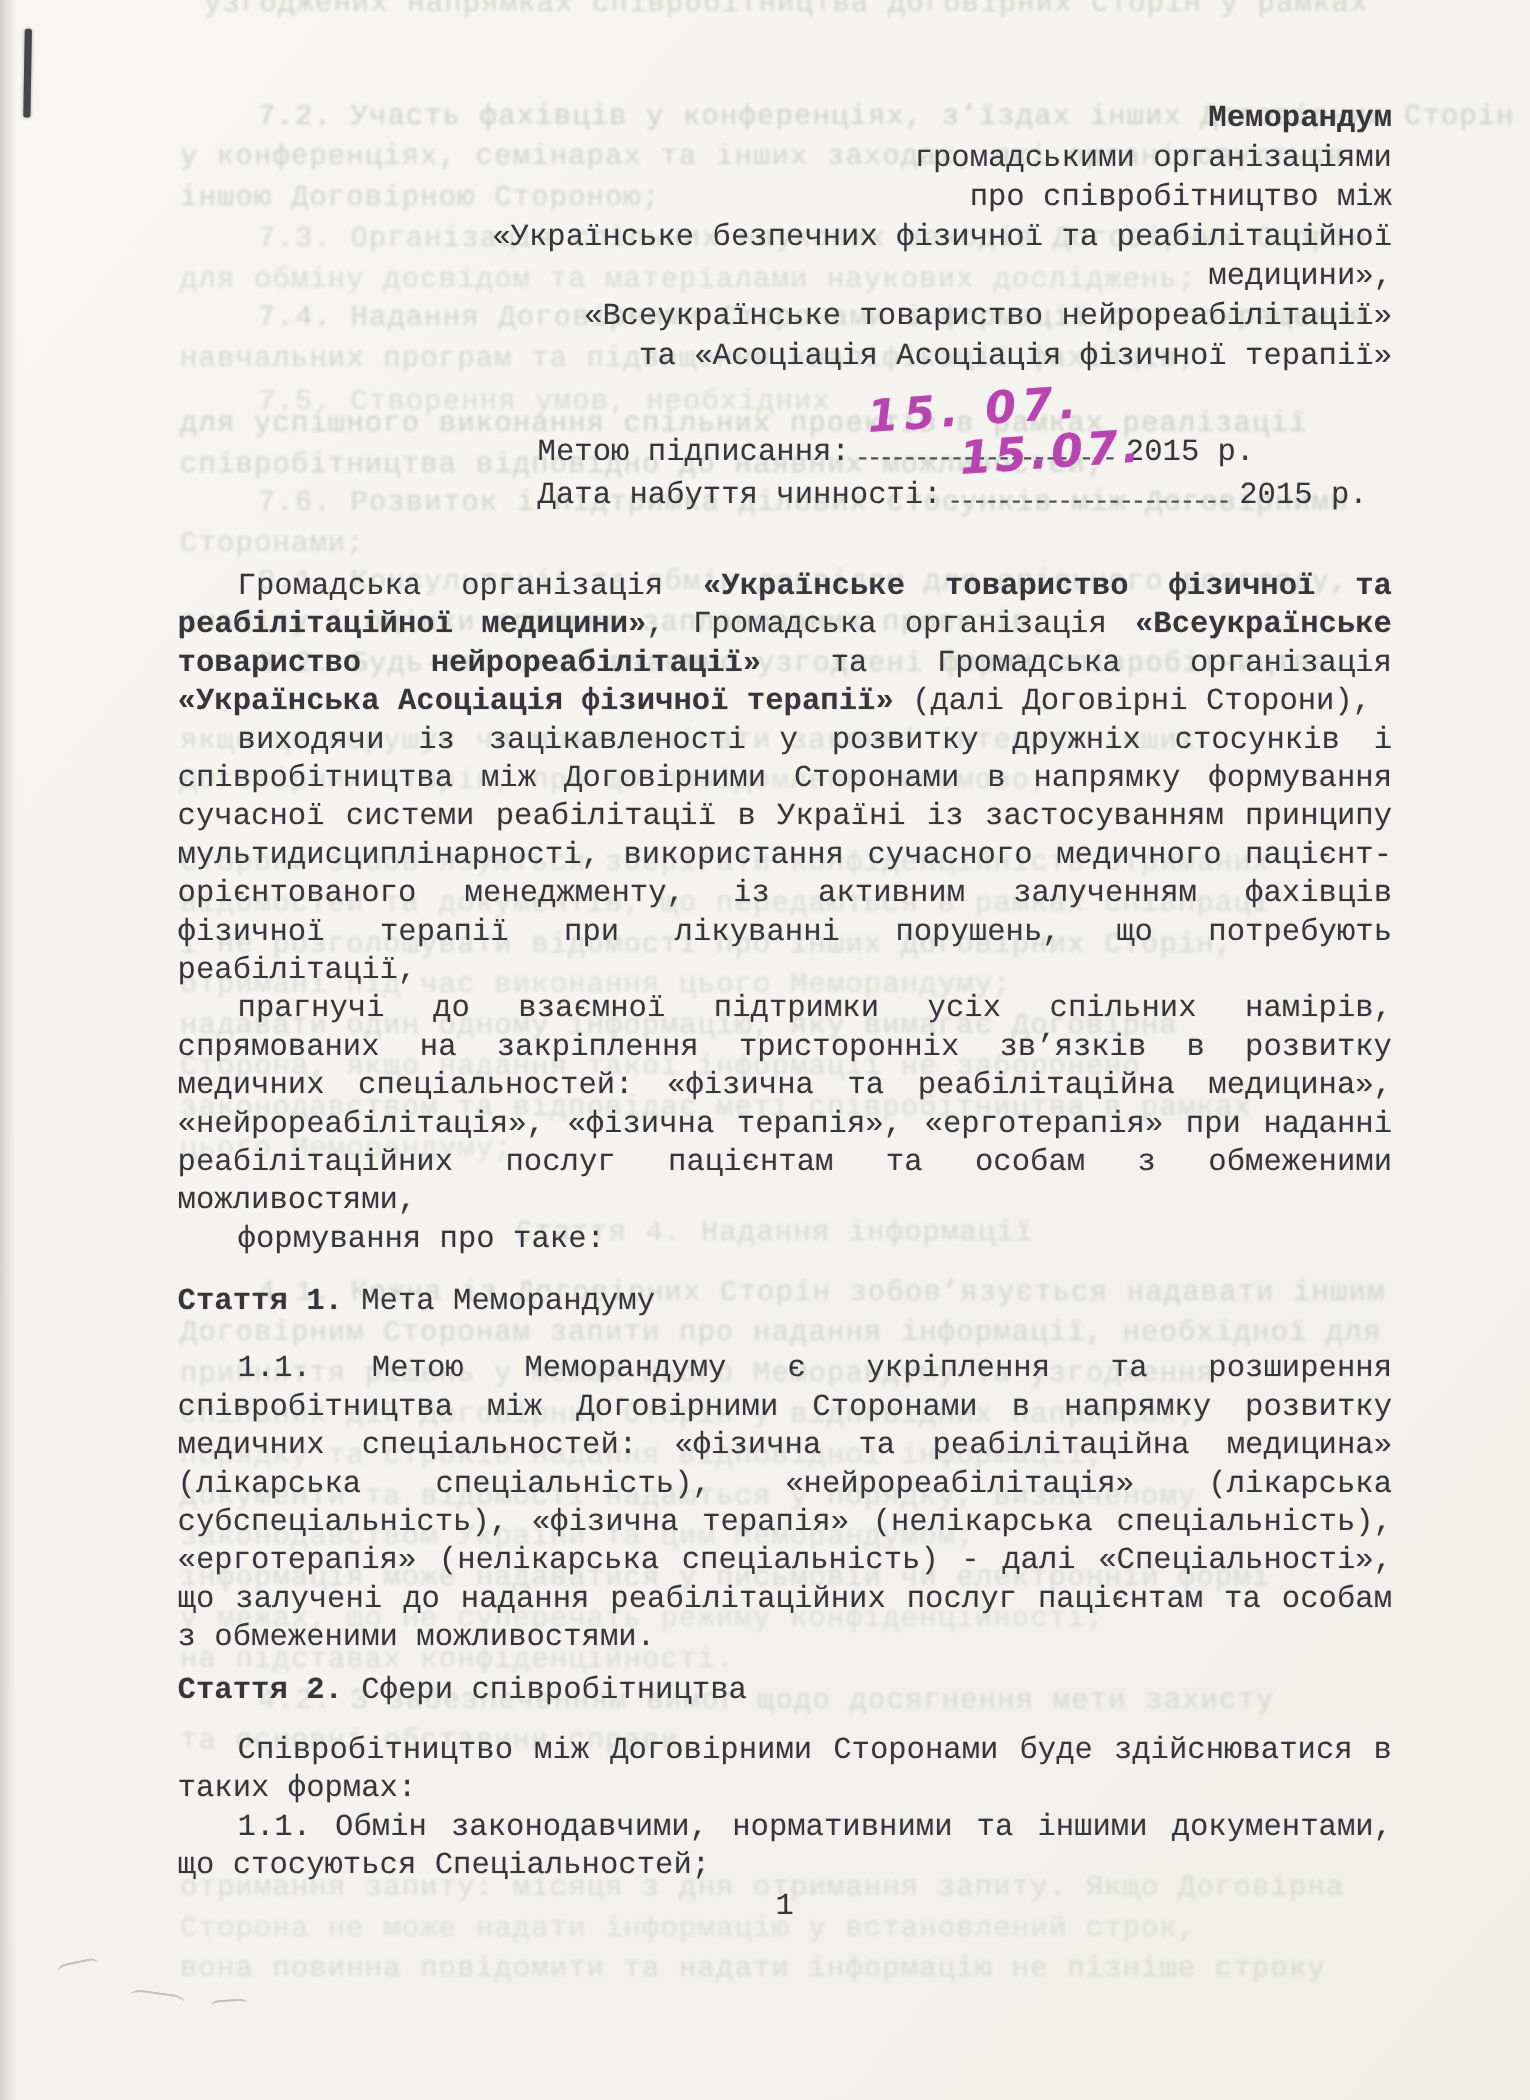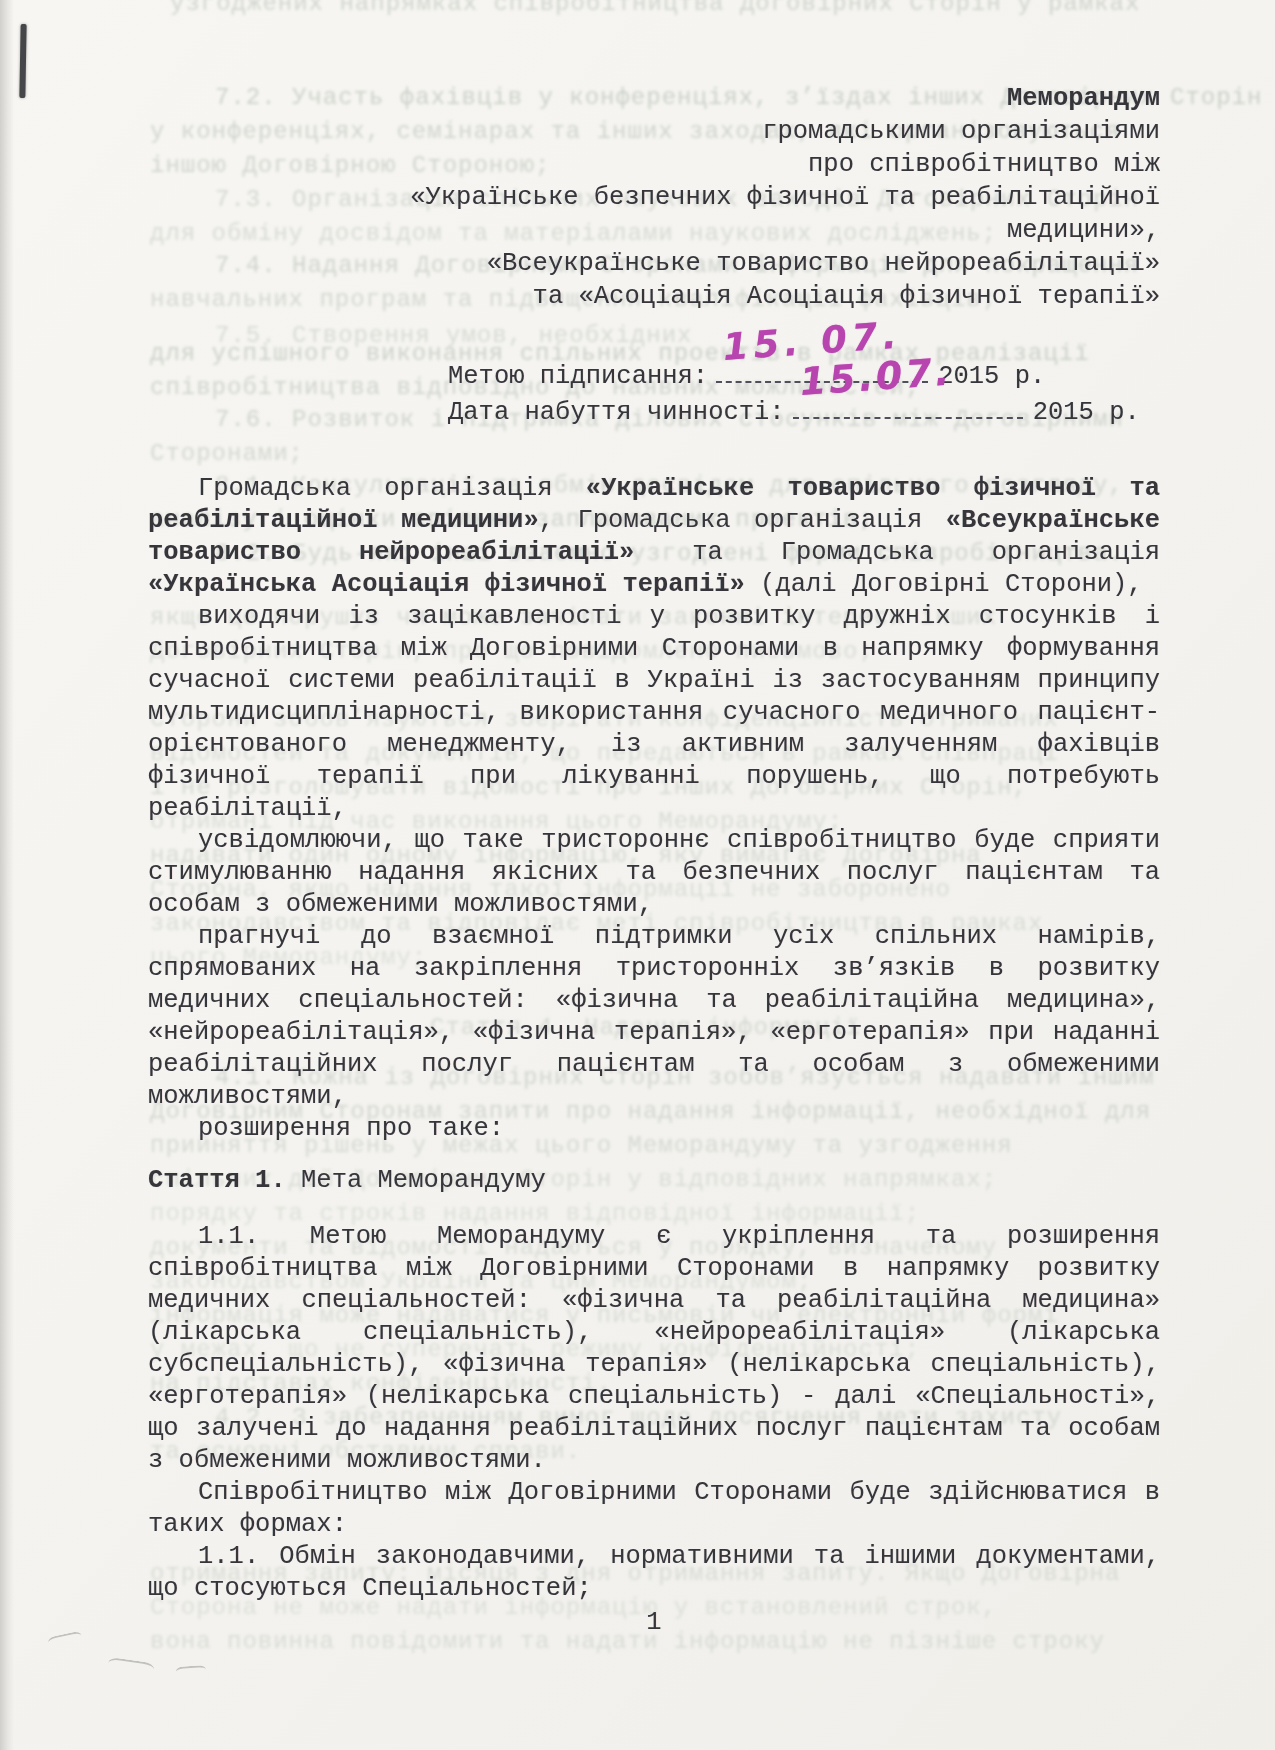--- a/index.html
+++ b/index.html
@@ -137,28 +137,28 @@
         <span>Метою підписання:</span><span class="u u1"><span class="hand">15. 07.</span></span><span>2015 р.</span>
       </div>
       <div class="date-line">
         <span>Дата набуття чинності:</span><span class="u u2"><span class="hand">15.07.</span></span><span>2015 р.</span>
       </div>
     </div>
 
     <p class="para p-parties"><span>Громадська організація </span><b>«Українське товариство фізичної та реабілітаційної медицини»</b><span>, Громадська організація </span><b>«Всеукраїнське товариство нейрореабілітації»</b><span> та Громадська організація </span><b>«Українська Асоціація фізичної терапії»</b><span> (далі Договірні Сторони),</span></p>
 
     <p class="para">виходячи із зацікавленості у розвитку дружніх стосунків і співробітництва між Договірними Сторонами в напрямку формування сучасної системи реабілітації в Україні із застосуванням принципу мультидисциплінарності, використання сучасного медичного пацієнт-орієнтованого менеджменту, із активним залученням фахівців фізичної терапії при лікуванні порушень, що потребують реабілітації,</p>
-    <p class="para">усвідомлюючи, що таке тристороннє співробітництво буде сприяти стимулюванню надання якісних та безпечних послуг пацієнтам та особам з обмеженими можливостями,</p>
     <p class="para">прагнучі до взаємної підтримки усіх спільних намірів, спрямованих на закріплення тристоронніх зв’язків в розвитку медичних спеціальностей: «фізична та реабілітаційна медицина», «нейрореабілітація», «фізична терапія», «ерготерапія» при наданні реабілітаційних послуг пацієнтам та особам з обмеженими можливостями,</p>
-    <p class="para">розширення про таке:</p>
+    <p class="para">формування про таке:</p>
 
     <div class="article-h"><b>Стаття 1.</b><span> Мета Меморандуму</span></div>
 
     <p class="para">1.1. Метою Меморандуму є укріплення та розширення співробітництва між Договірними Сторонами в напрямку розвитку медичних спеціальностей: «фізична та реабілітаційна медицина» (лікарська спеціальність), «нейрореабілітація» (лікарська субспеціальність), «фізична терапія» (нелікарська спеціальність), «ерготерапія» (нелікарська спеціальність) - далі «Спеціальності», що залучені до надання реабілітаційних послуг пацієнтам та особам з обмеженими можливостями.</p>
 
+    <div class="article-h h2"><b>Стаття 2.</b><span> Сфери співробітництва</span></div>
 
     <p class="para">Співробітництво між Договірними Сторонами буде здійснюватися в таких формах:</p>
     <p class="para">1.1. Обмін законодавчими, нормативними та іншими документами, що стосуються Спеціальностей;</p>
 
     <div class="pgnum">1</div>
 
   </div>
 </div>
 
 </body></html>

